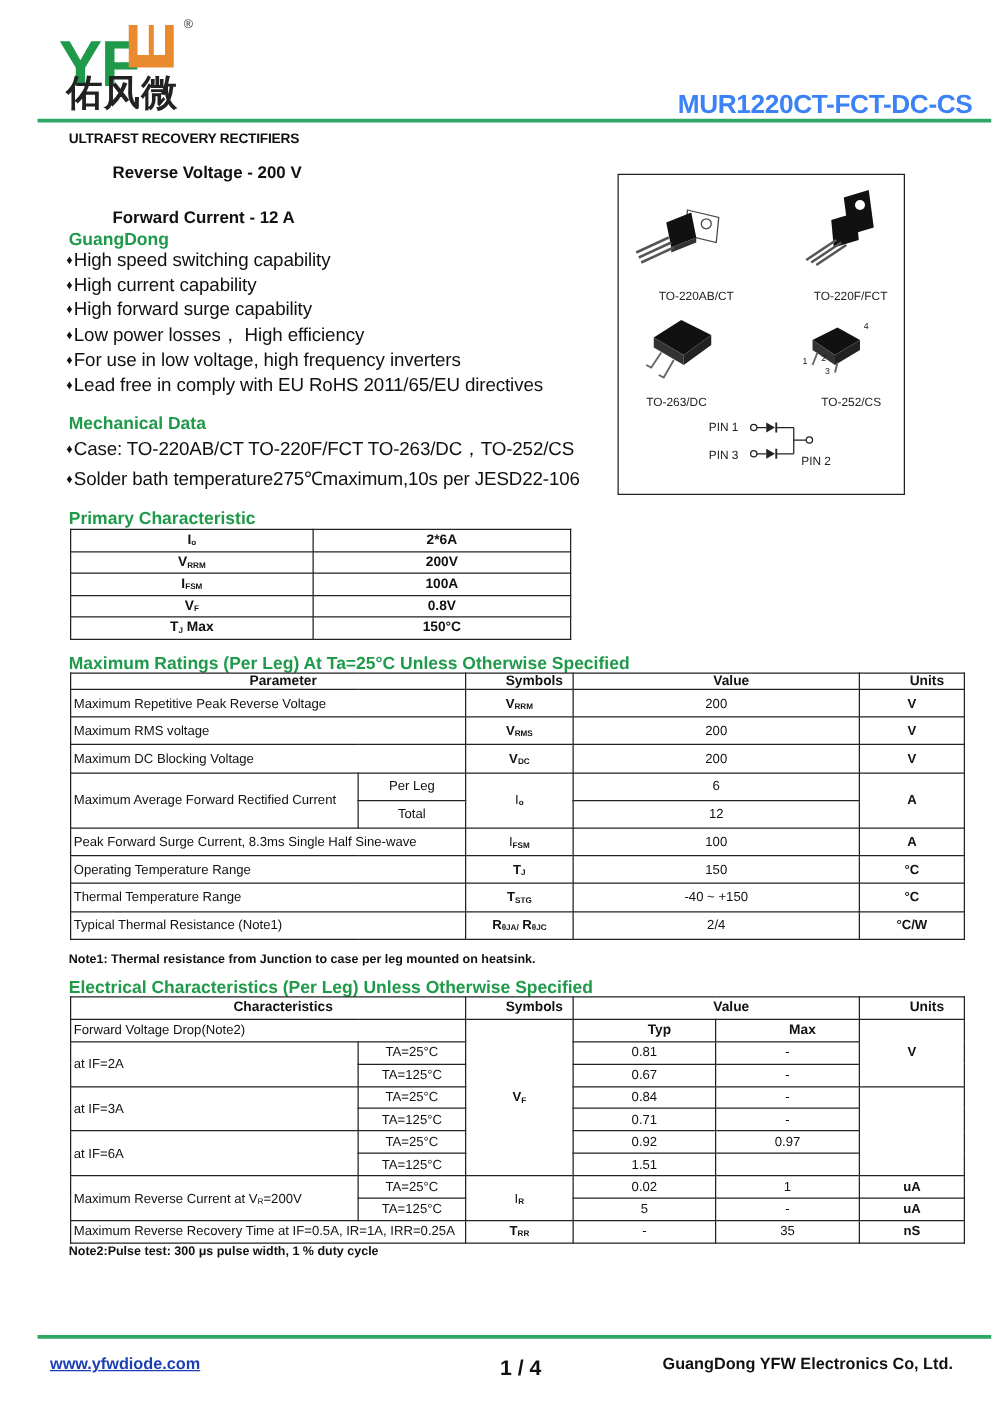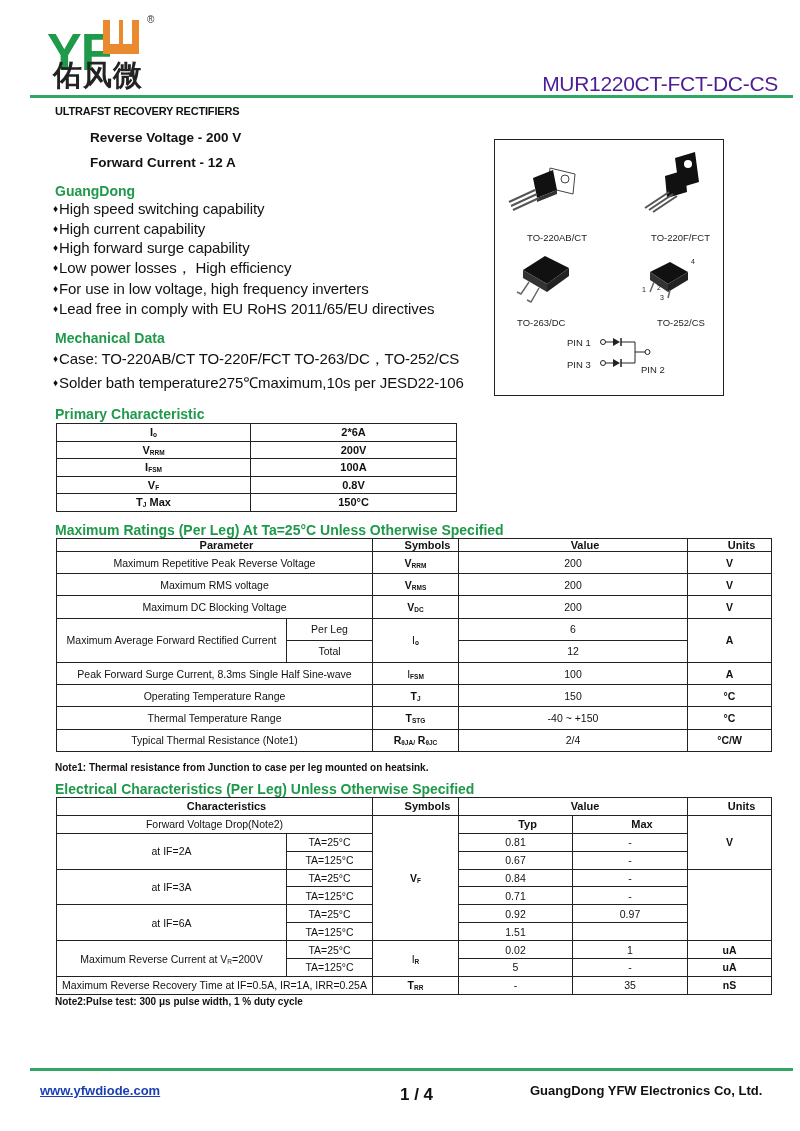--- a/index.html
+++ b/index.html
@@ -12,42 +12,42 @@
   .logo { left: 47px; top: 14px; width: 120px; height: 80px; }
   .logo-letters { position: absolute; left: 0; top: 0; font-weight: bold; font-size: 52px; line-height: 40px; letter-spacing: -1px; margin-top: 18px; }
   .logo-y { color: #1f9a4a; }
   .logo-f { color: #1f9a4a; }
   .logo-u { position: absolute; left: 56px; top: 6px; width: 36px; height: 34px; background: #e98a2f; }
   .logo-u::before { content: ""; position: absolute; left: 7px; top: 0; width: 9px; height: 24px; background: #fff; }
   .logo-u::after { content: ""; position: absolute; left: 20px; top: 0; width: 9px; height: 24px; background: #fff; }
   .logo-reg { position: absolute; left: 100px; top: 0px; font-size: 10px; color: #333; }
   .logo-cn { position: absolute; left: 6px; top: 44px; font-size: 29px; font-weight: bold; color: #222; letter-spacing: 1px; line-height: 34px; }
 
-  .part-number { right: 22px; top: 72px; font-size: 21px; font-weight: normal; color: #4c1d95; letter-spacing: -0.3px; }
+  .part-number { right: 22px; top: 72px; font-size: 21px; font-weight: bold; color: #3b82f6; letter-spacing: -0.3px; }
 
   .rule { height: 3px; background: #2fa866; }
   .top-rule { left: 30px; top: 95px; width: 763px; }
   .bottom-rule { left: 30px; top: 1068px; width: 763px; }
 
   .title { left: 55px; top: 105px; font-size: 11px; font-weight: bold; letter-spacing: -0.2px; }
   .spec-line { left: 58px; font-size: 13.5px; font-weight: bold; padding-left: 32px; }
 
   .section-head { left: 55px; font-size: 14px; font-weight: bold; color: #1f9a4a; }
   .bullet { left: 53px; font-size: 15px; color: #111; white-space: nowrap; letter-spacing: -0.1px; }
   .bullet .dia { display: inline-block; font-size: 10px; vertical-align: 2px; margin-right: 1px; }
 
   
   .pkg-box { left: 494px; top: 139px; width: 230px; height: 257px; border: 1.5px solid #222; }
   .pkg-label { position: absolute; font-size: 9.5px; color: #222; white-space: nowrap; }
 
   
   table { border-collapse: collapse; position: absolute; }
   td, th { border: 1.5px solid #222; text-align: center; font-size: 10.5px; padding: 0 2px; color: #111; white-space: nowrap; }
   th { font-weight: bold; font-size: 11px; padding-left: 26px; }
-  .left { text-align: center; padding-left: 2px; }
+  .left { text-align: left; padding-left: 2px; }
   .b { font-weight: bold; }
   sub { font-size: 6.5px; vertical-align: -1px; font-weight: bold; }
 
   .prim td { height: 17.5px; font-weight: bold; font-size: 11px; }
   .max td { height: 22.2px; }
   .elec td, .elec th { height: 17.9px; }
 
   .note { font-size: 10px; font-weight: bold; left: 55px; }
 
   .footer-link { left: 40px; top: 1083px; font-size: 13px; font-weight: bold; color: #1a3fb5; text-decoration: underline; }
@@ -61,21 +61,21 @@
   <div class="logo-letters"><span class="logo-y">Y</span><span class="logo-f">F</span></div>
   <div class="logo-u"></div>
   <span class="logo-reg">®</span>
   <div class="logo-cn">佑风微</div>
 </div>
 <div class="abs part-number">MUR1220CT-FCT-DC-CS</div>
 <div class="abs rule top-rule"></div>
 
 <div class="abs title">ULTRAFST RECOVERY RECTIFIERS</div>
 <div class="abs spec-line" style="top:130px">Reverse Voltage - 200 V</div>
-<div class="abs spec-line" style="top:155px">Forward Current - 12 A</div>
+<div class="abs spec-line" style="top:166px">Forward Current - 12 A</div>
 
 <div class="abs section-head" style="top:183px">GuangDong</div>
 <div class="abs bullet" style="top:200px"><span class="dia">♦</span><span>High speed switching capability</span></div>
 <div class="abs bullet" style="top:220px"><span class="dia">♦</span><span>High current capability</span></div>
 <div class="abs bullet" style="top:239px"><span class="dia">♦</span><span>High forward surge capability</span></div>
 <div class="abs bullet" style="top:259px"><span class="dia">♦</span><span>Low power losses， High efficiency</span></div>
 <div class="abs bullet" style="top:280px"><span class="dia">♦</span><span>For use in low voltage, high frequency inverters</span></div>
 <div class="abs bullet" style="top:300px"><span class="dia">♦</span><span>Lead free in comply with EU RoHS 2011/65/EU directives</span></div>
 
 <div class="abs section-head" style="top:330px">Mechanical Data</div>

